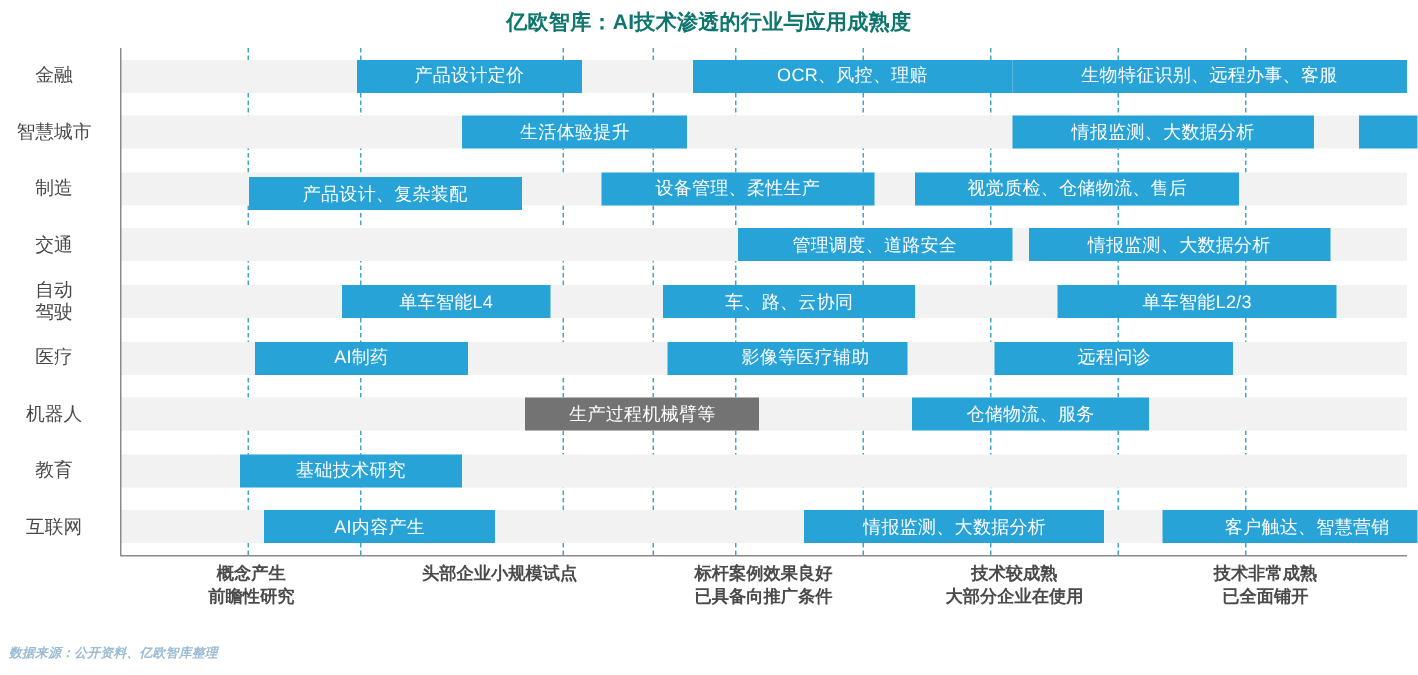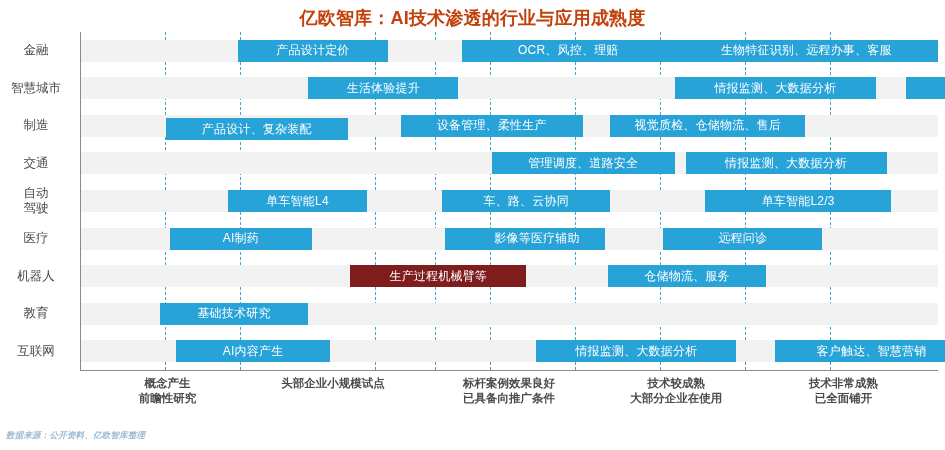--- a/index.html
+++ b/index.html
@@ -13,23 +13,23 @@
     font-family: "Liberation Sans", "DejaVu Sans", sans-serif;
     overflow: hidden;
     position: relative;
   }
   #chart-title {
     position: absolute;
     top: 6px;
     left: 0;
     width: 945px;
     text-align: center;
-    font-size: 18px;
+    font-size: 14px;
     font-weight: bold;
-    color: #c2410c;
+    color: #0f766e;
     letter-spacing: 0.2px;
   }
   #plot-area {
     position: absolute;
     left: 80px;
     top: 32px;
     width: 858px;
     height: 338px;
   }
   .row-band {
@@ -127,34 +127,34 @@
     <div class="bar" style="left: 157.872px; width: 150.15px; top: 7.77778px; background: rgb(39, 163, 216);">产品设计定价</div>
     <div class="bar" style="left: 381.81px; width: 213px; top: 7.77778px; background: rgb(39, 163, 216);">OCR、风控、理赔</div>
     <div class="bar" style="left: 594.594px; width: 263.406px; top: 7.77778px; background: rgb(39, 163, 216);">生物特征识别、远程办事、客服</div>
     <div class="row-band" style="top: 45.3333px;"></div>
     <div class="bar" style="left: 228.228px; width: 150.15px; top: 45.3333px; background: rgb(39, 163, 216);">生活体验提升</div>
     <div class="bar" style="left: 594.594px; width: 201.63px; top: 45.3333px; background: rgb(39, 163, 216);">情报监测、大数据分析</div>
     <div class="bar" style="left: 826.254px; width: 117.546px; top: 45.3333px; background: rgb(39, 163, 216);">安防</div>
     <div class="row-band" style="top: 82.8889px;"></div>
     <div class="bar" style="left: 85.8px; width: 181.896px; top: 86px; background: rgb(39, 163, 216);">产品设计、复杂装配</div>
     <div class="bar" style="left: 320.892px; width: 181.896px; top: 82.8889px; background: rgb(39, 163, 216);">设备管理、柔性生产</div>
-    <div class="bar" style="left: 530.244px; width: 195px; top: 82.8889px; background: rgb(39, 163, 216);">视觉质检、仓储物流、售后</div>
+    <div class="bar" style="left: 530.244px; width: 216px; top: 82.8889px; background: rgb(39, 163, 216);">视觉质检、仓储物流、售后</div>
     <div class="row-band" style="top: 120.444px;"></div>
     <div class="bar" style="left: 411.84px; width: 182.754px; top: 120.444px; background: rgb(39, 163, 216);">管理调度、道路安全</div>
     <div class="bar" style="left: 605.748px; width: 200.772px; top: 120.444px; background: rgb(39, 163, 216);">情报监测、大数据分析</div>
     <div class="row-band" style="top: 158px;"></div>
     <div class="bar" style="left: 147.576px; width: 139.854px; top: 158px; background: rgb(39, 163, 216);">单车智能L4</div>
     <div class="bar" style="left: 362.076px; width: 168.168px; top: 158px; background: rgb(39, 163, 216);">车、路、云协同</div>
     <div class="bar" style="left: 625.482px; width: 185.328px; top: 158px; background: rgb(39, 163, 216);">单车智能L2/3</div>
     <div class="row-band" style="top: 195.556px;"></div>
     <div class="bar" style="left: 90.09px; width: 141.57px; top: 195.556px; background: rgb(39, 163, 216);">AI制药</div>
     <div class="bar" style="left: 365px; width: 160px; top: 195.556px; background: rgb(39, 163, 216); padding-left: 24px;">影像等医疗辅助</div>
     <div class="bar" style="left: 583.44px; width: 158.73px; top: 195.556px; background: rgb(39, 163, 216);">远程问诊</div>
     <div class="row-band" style="top: 233.111px;"></div>
-    <div class="bar" style="left: 270.27px; width: 176px; top: 233.111px; background: #7f1d1d;">生产过程机械臂等</div>
+    <div class="bar" style="left: 270.27px; width: 156px; top: 233.111px; background: #737373;">生产过程机械臂等</div>
     <div class="bar" style="left: 527.67px; width: 158.73px; top: 233.111px; background: rgb(39, 163, 216);">仓储物流、服务</div>
     <div class="row-band" style="top: 270.667px;"></div>
     <div class="bar" style="left: 79.794px; width: 148.434px; top: 270.667px; background: rgb(39, 163, 216);">基础技术研究</div>
     <div class="row-band" style="top: 308.222px;"></div>
     <div class="bar" style="left: 96.096px; width: 154px; top: 308.222px; background: rgb(39, 163, 216);">AI内容产生</div>
     <div class="bar" style="left: 456.456px; width: 199.914px; top: 308.222px; background: rgb(39, 163, 216);">情报监测、大数据分析</div>
     <div class="bar" style="left: 694.98px; width: 193.05px; top: 308.222px; background: rgb(39, 163, 216);">客户触达、智慧营销</div>
   </div>
 
 <div class="axis-line" id="axis-y"></div>

